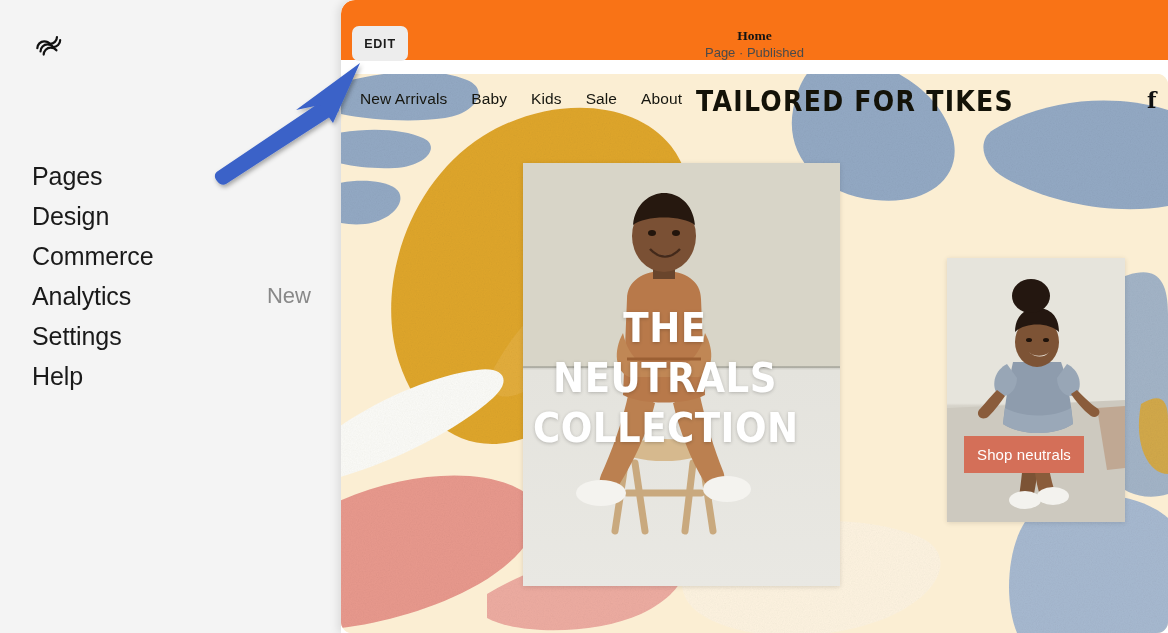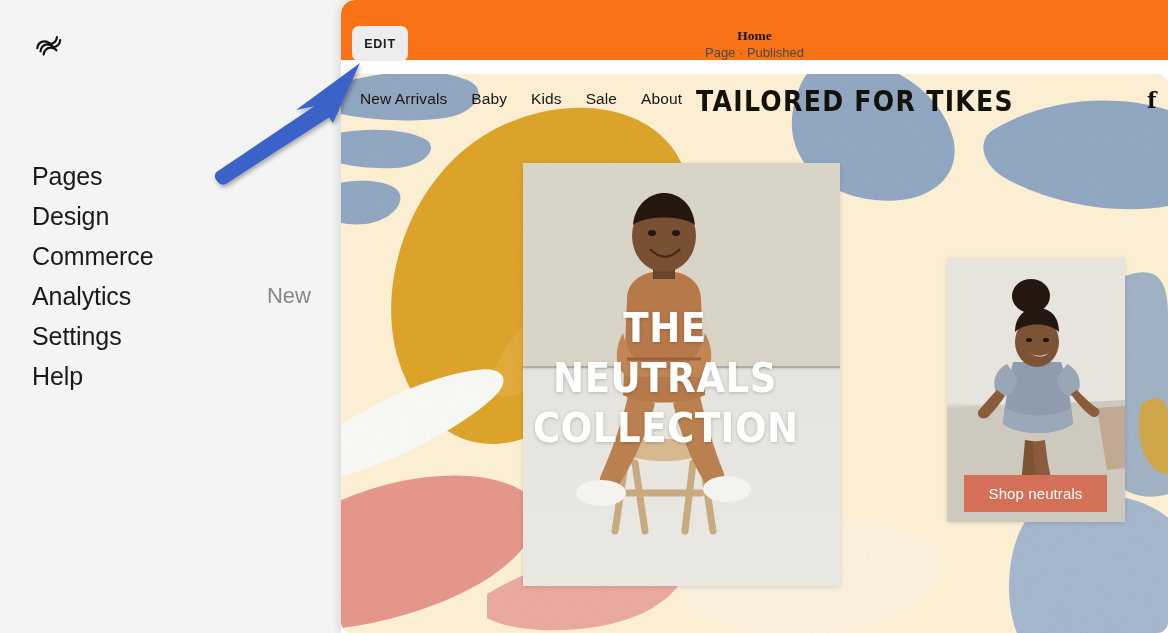--- a/index.html
+++ b/index.html
@@ -249,30 +249,29 @@
     background:
       linear-gradient(to bottom, #e6e4dc 0%, #e6e4dc 55%, #d6d3ca 56%, #cfcbc0 100%);
   }
   .side-card .kid2 { position:absolute; inset:0; }
   .side-card .kid2 svg { display:block; }
 
   .shop-button {
     position: absolute;
     left: 17px;
     top: 178px;
-    width: 143px;
+    width: 120px;
     height: 37px;
     background: #d46f58;
     display: flex;
     align-items: center;
     justify-content: center;
     cursor: pointer;
     border: none;
     padding: 0;
-    margin-top: 39px;
   }
   .shop-button span {
     font-size: 15px;
     color: #ffffff;
     letter-spacing: 0.1px;
   }
 
   
   .arrow {
     position: absolute;

